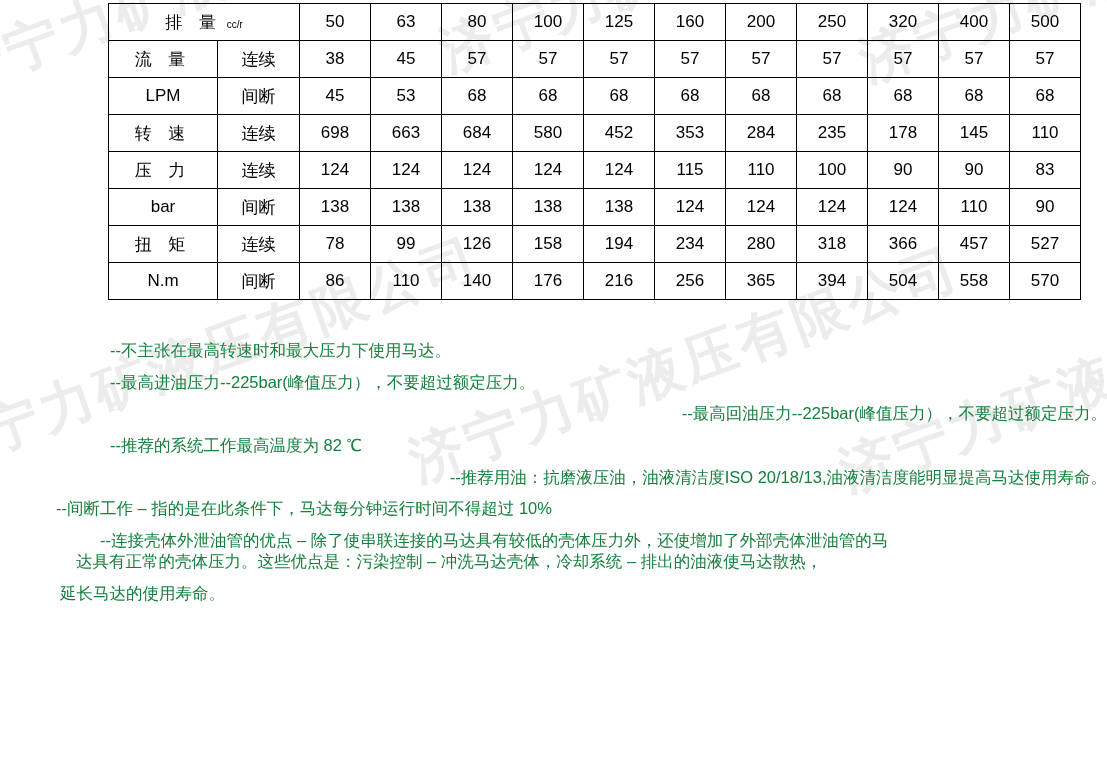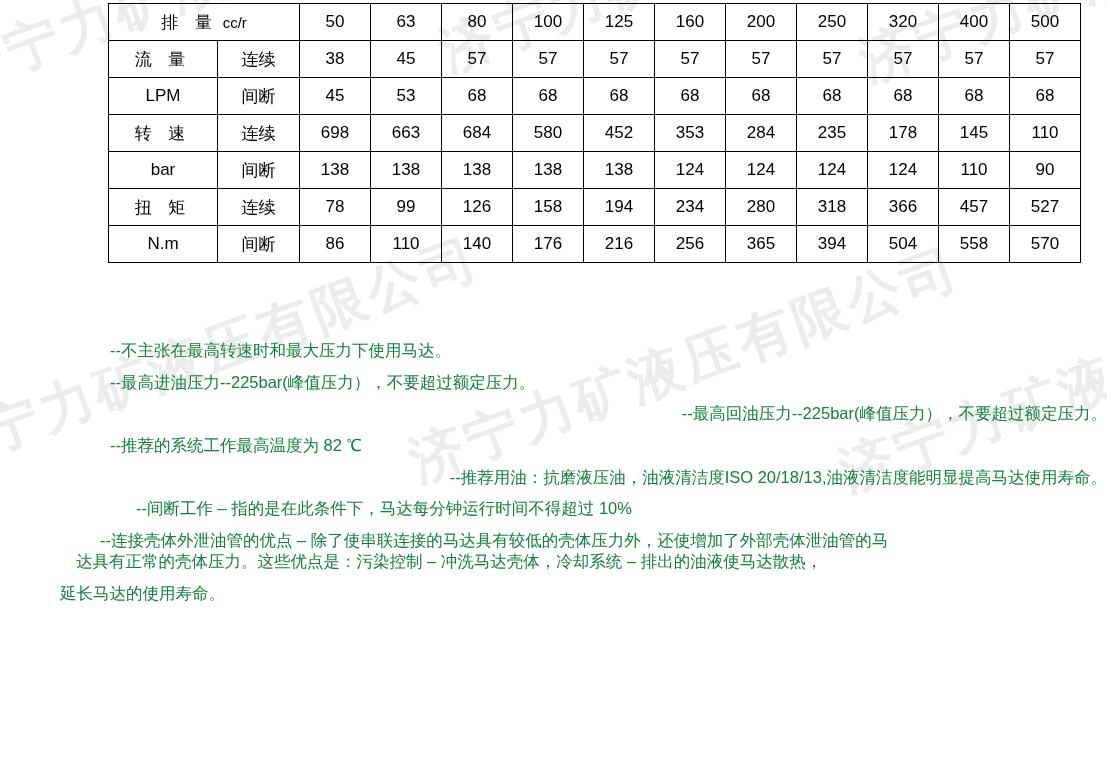--- a/index.html
+++ b/index.html
@@ -76,21 +76,21 @@
   }
   .lbl-en {
     letter-spacing: 0px;
     display: inline-block;
     font-size: 17px;
   }
   .hdr-cn {
     letter-spacing: 6px;
   }
   .hdr-unit {
-    font-size: 15px;
+    font-size: 10px;
     letter-spacing: 0;
   }
 
   
   #notes {
     position: absolute;
     left: 0;
     top: 340px;
     width: 1107px;
     z-index: 10;
@@ -171,20 +171,35 @@
           <td class="val">580</td>
           <td class="val">452</td>
           <td class="val">353</td>
           <td class="val">284</td>
           <td class="val">235</td>
           <td class="val">178</td>
           <td class="val">145</td>
           <td class="val">110</td>
         </tr>
         <tr>
+          <td class="lbl-main"><span class="lbl-cn">压 力</span></td>
+          <td class="lbl-sub">连续</td>
+          <td class="val">124</td>
+          <td class="val">124</td>
+          <td class="val">124</td>
+          <td class="val">124</td>
+          <td class="val">124</td>
+          <td class="val">115</td>
+          <td class="val">110</td>
+          <td class="val">100</td>
+          <td class="val">90</td>
+          <td class="val">90</td>
+          <td class="val">83</td>
+        </tr>
+        <tr>
           <td class="lbl-main"><span class="lbl-en">bar</span></td>
           <td class="lbl-sub">间断</td>
           <td class="val">138</td>
           <td class="val">138</td>
           <td class="val">138</td>
           <td class="val">138</td>
           <td class="val">138</td>
           <td class="val">124</td>
           <td class="val">124</td>
           <td class="val">124</td>
@@ -225,17 +240,17 @@
       </tbody>
   </table>
 </div>
 
 <div id="notes">
     <div class="note" style="padding-left: 110px; margin-bottom: 11px;">--不主张在最高转速时和最大压力下使用马达。</div>
     <div class="note" style="padding-left: 110px; margin-bottom: 11px;">--最高进油压力--225bar(峰值压力），不要超过额定压力。</div>
     <div class="note" style="padding-left: 104px; margin-bottom: 11px; text-align: right;">--最高回油压力--225bar(峰值压力），不要超过额定压力。</div>
     <div class="note" style="padding-left: 110px; margin-bottom: 11px;">--推荐的系统工作最高温度为 82 ℃</div>
     <div class="note" style="padding-left: 110px; margin-bottom: 11px; text-align: right;">--推荐用油：抗磨液压油，油液清洁度ISO 20/18/13,油液清洁度能明显提高马达使用寿命。</div>
-    <div class="note" style="padding-left: 108px; margin-bottom: 11px; margin-left: 28px;">--间断工作 – 指的是在此条件下，马达每分钟运行时间不得超过 10%</div>
+    <div class="note" style="padding-left: 56px; margin-bottom: 11px;">--间断工作 – 指的是在此条件下，马达每分钟运行时间不得超过 10%</div>
     <div class="note" style="padding-left: 100px; margin-bottom: 1px;">--连接壳体外泄油管的优点 – 除了使串联连接的马达具有较低的壳体压力外，还使增加了外部壳体泄油管的马</div>
     <div class="note" style="padding-left: 76px; margin-bottom: 11px;">达具有正常的壳体压力。这些优点是：污染控制 – 冲洗马达壳体，冷却系统 – 排出的油液使马达散热，</div>
     <div class="note" style="padding-left: 60px; margin-bottom: 11px;">延长马达的使用寿命。</div>
   </div>
 
 </body></html>

